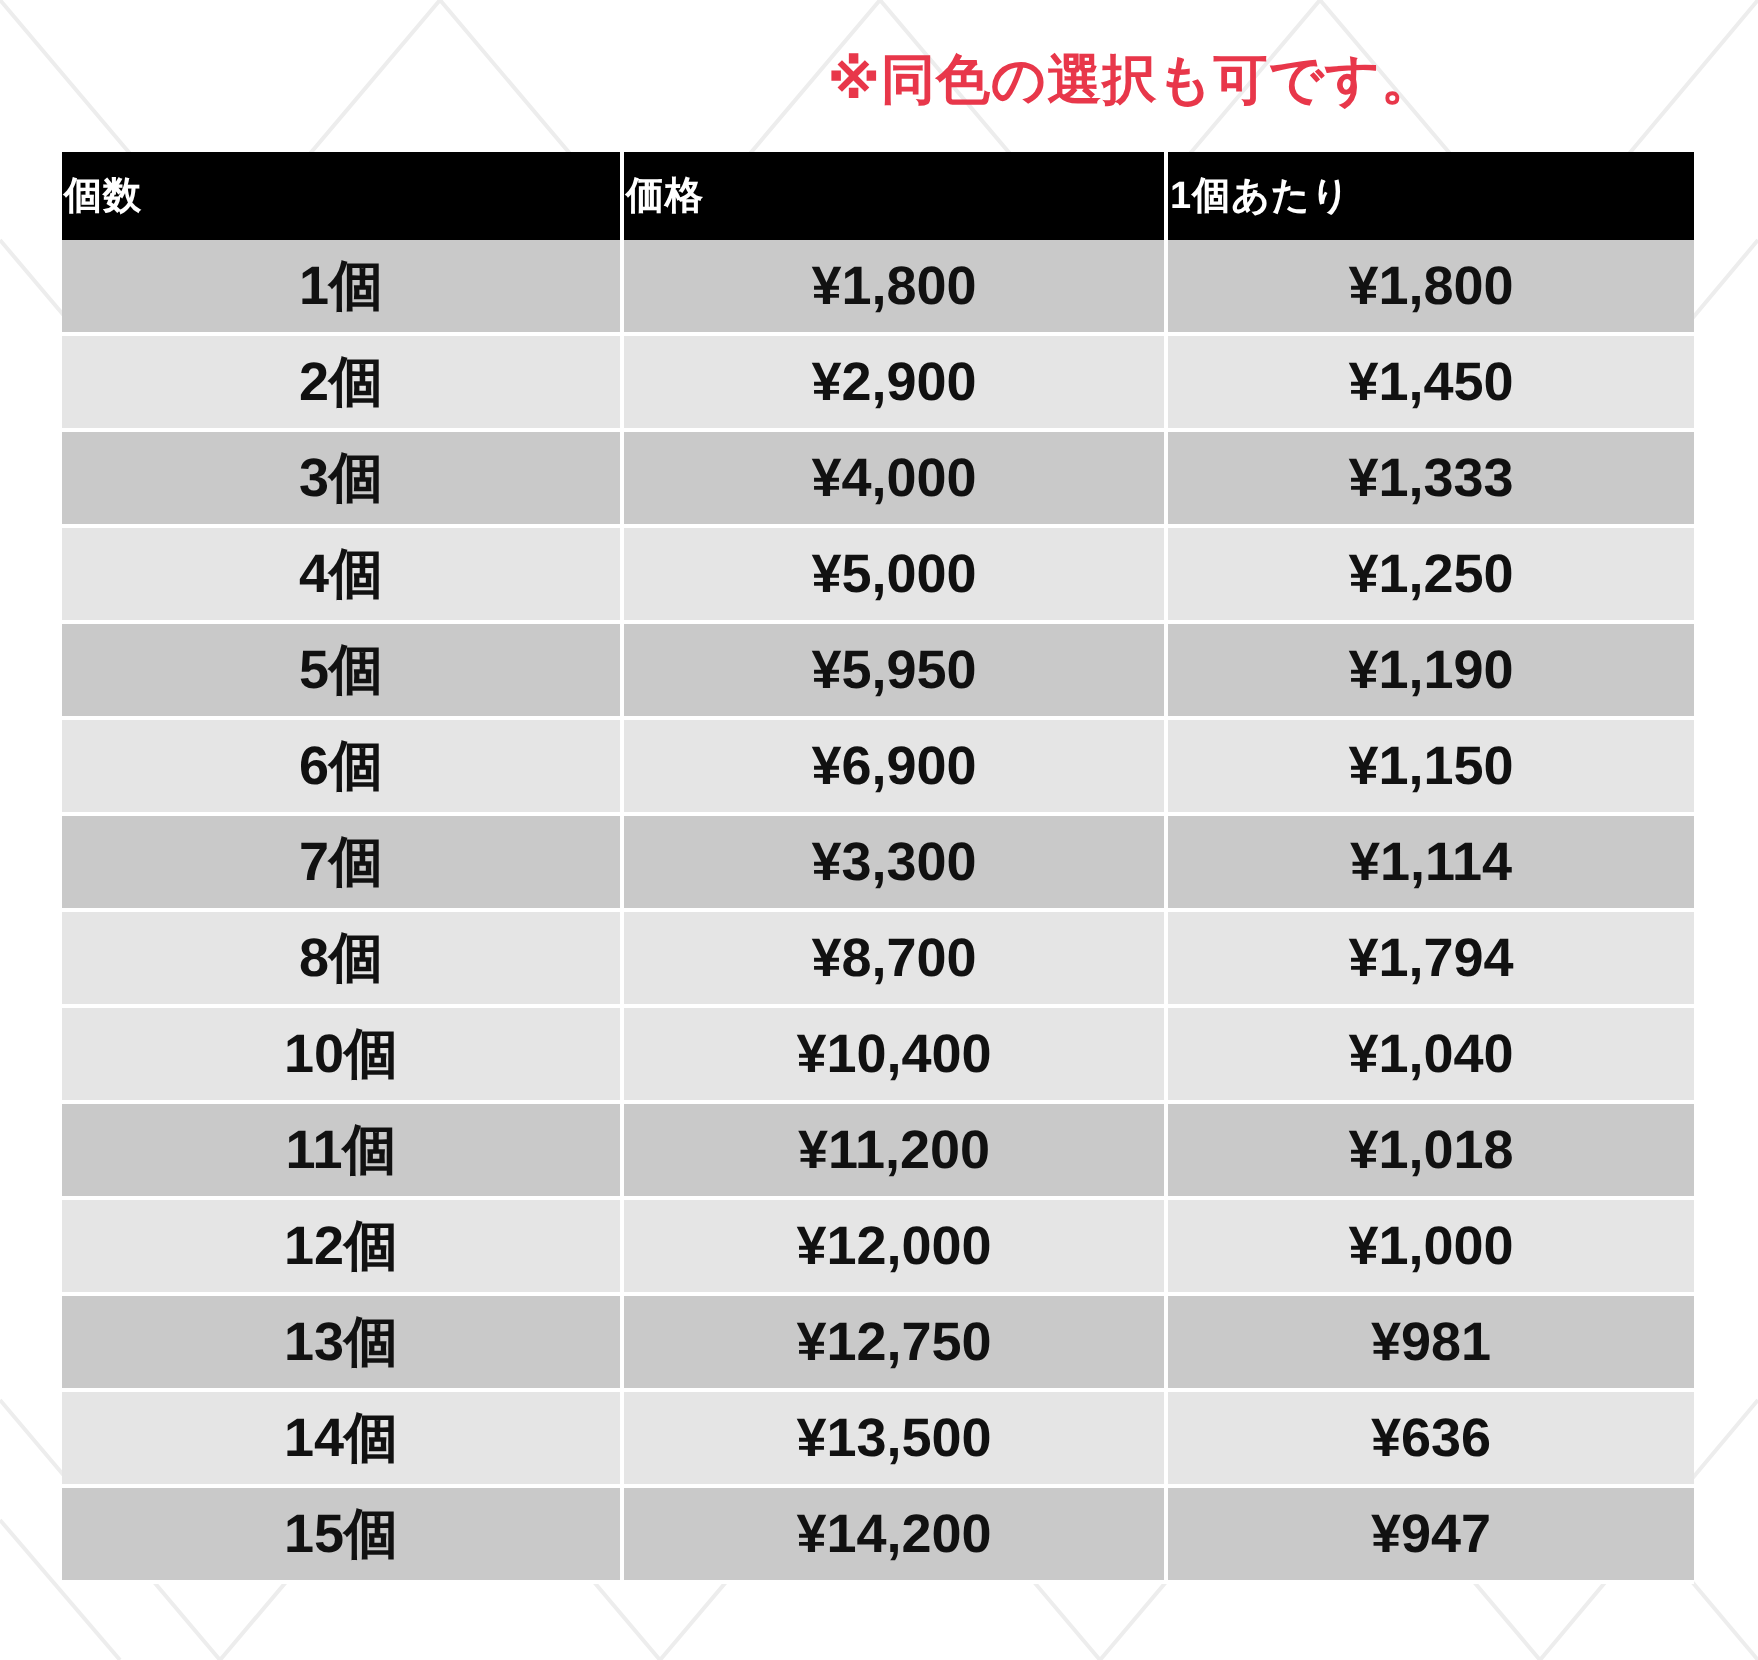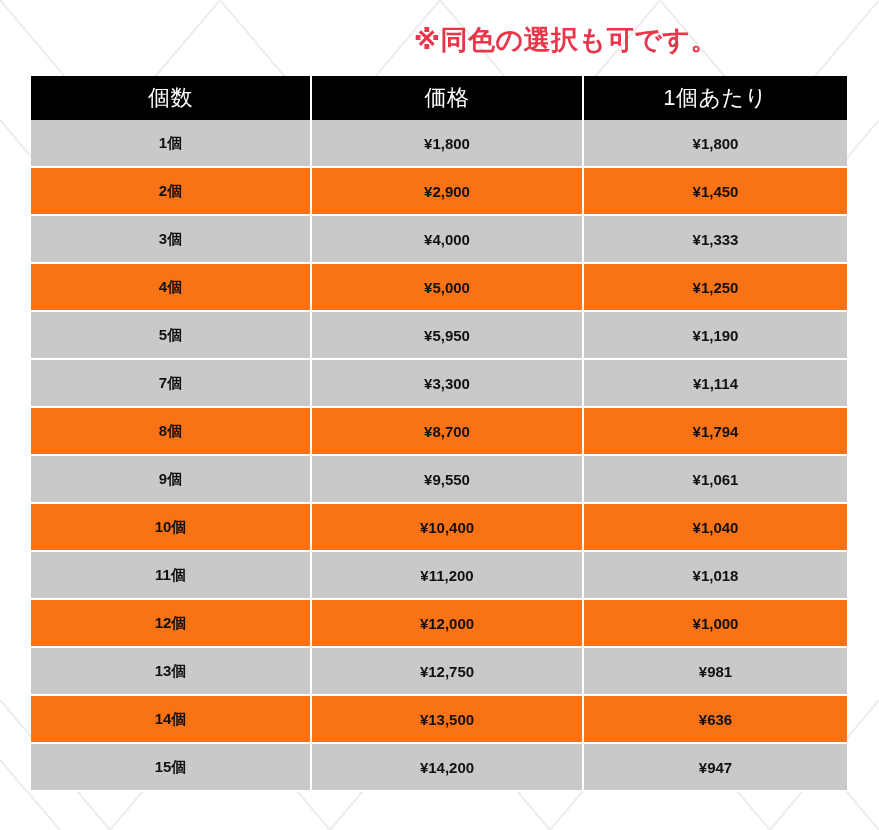--- a/index.html
+++ b/index.html
@@ -56,49 +56,49 @@
 
   table.pricing {
     border-collapse: collapse;
     width: 816px;
     table-layout: fixed;
   }
 
   table.pricing th {
     background: #000000;
     color: #ffffff;
-    font-size: 22px;
-    font-weight: 400;
+    font-size: 19px;
+    font-weight: 700;
     height: 42px;
-    text-align: center;
+    text-align: left;
     border-right: 2px solid #ffffff;
     letter-spacing: 0.5px;
   }
   table.pricing th:last-child {
     border-right: none;
   }
 
   table.pricing td {
     height: 44px;
     text-align: center;
-    font-size: 15px;
+    font-size: 27px;
     font-weight: 700;
     color: #111111;
     border-right: 2px solid #ffffff;
     border-bottom: 2px solid #ffffff;
   }
   table.pricing td:last-child {
     border-right: none;
   }
 
   tr.row-odd td {
     background: #c9c9c9;
   }
   tr.row-even td {
-    background: #f97316;
+    background: #e5e5e5;
     margin-left: 22px;
   }
 
   col.c1 { width: 280px; }
   col.c2 { width: 272px; }
   col.c3 { width: 264px; }
 </style>
 </head>
 <body>
 
@@ -151,35 +151,35 @@
         <tr class="row-even">
           <td>4個</td>
           <td>¥5,000</td>
           <td>¥1,250</td>
         </tr>
         <tr class="row-odd">
           <td>5個</td>
           <td>¥5,950</td>
           <td>¥1,190</td>
         </tr>
+        <tr class="row-even">
+          <td>6個</td>
+          <td>¥6,900</td>
+          <td>¥1,150</td>
+        </tr>
         <tr class="row-odd">
           <td>7個</td>
           <td>¥3,300</td>
           <td>¥1,114</td>
         </tr>
         <tr class="row-even">
           <td>8個</td>
           <td>¥8,700</td>
           <td>¥1,794</td>
         </tr>
-        <tr class="row-odd">
-          <td>9個</td>
-          <td>¥9,550</td>
-          <td>¥1,061</td>
-        </tr>
         <tr class="row-even">
           <td>10個</td>
           <td>¥10,400</td>
           <td>¥1,040</td>
         </tr>
         <tr class="row-odd">
           <td>11個</td>
           <td>¥11,200</td>
           <td>¥1,018</td>
         </tr>

